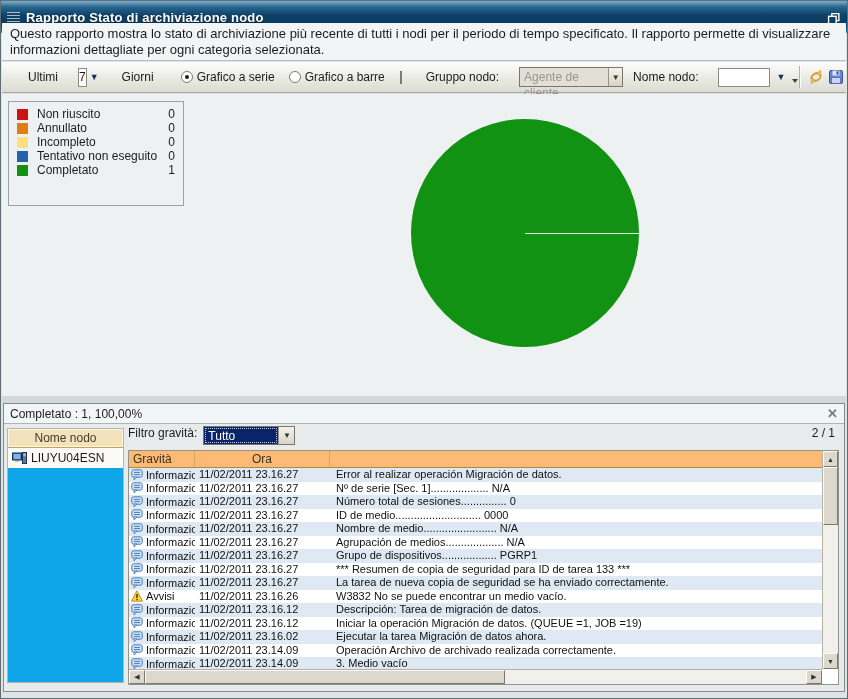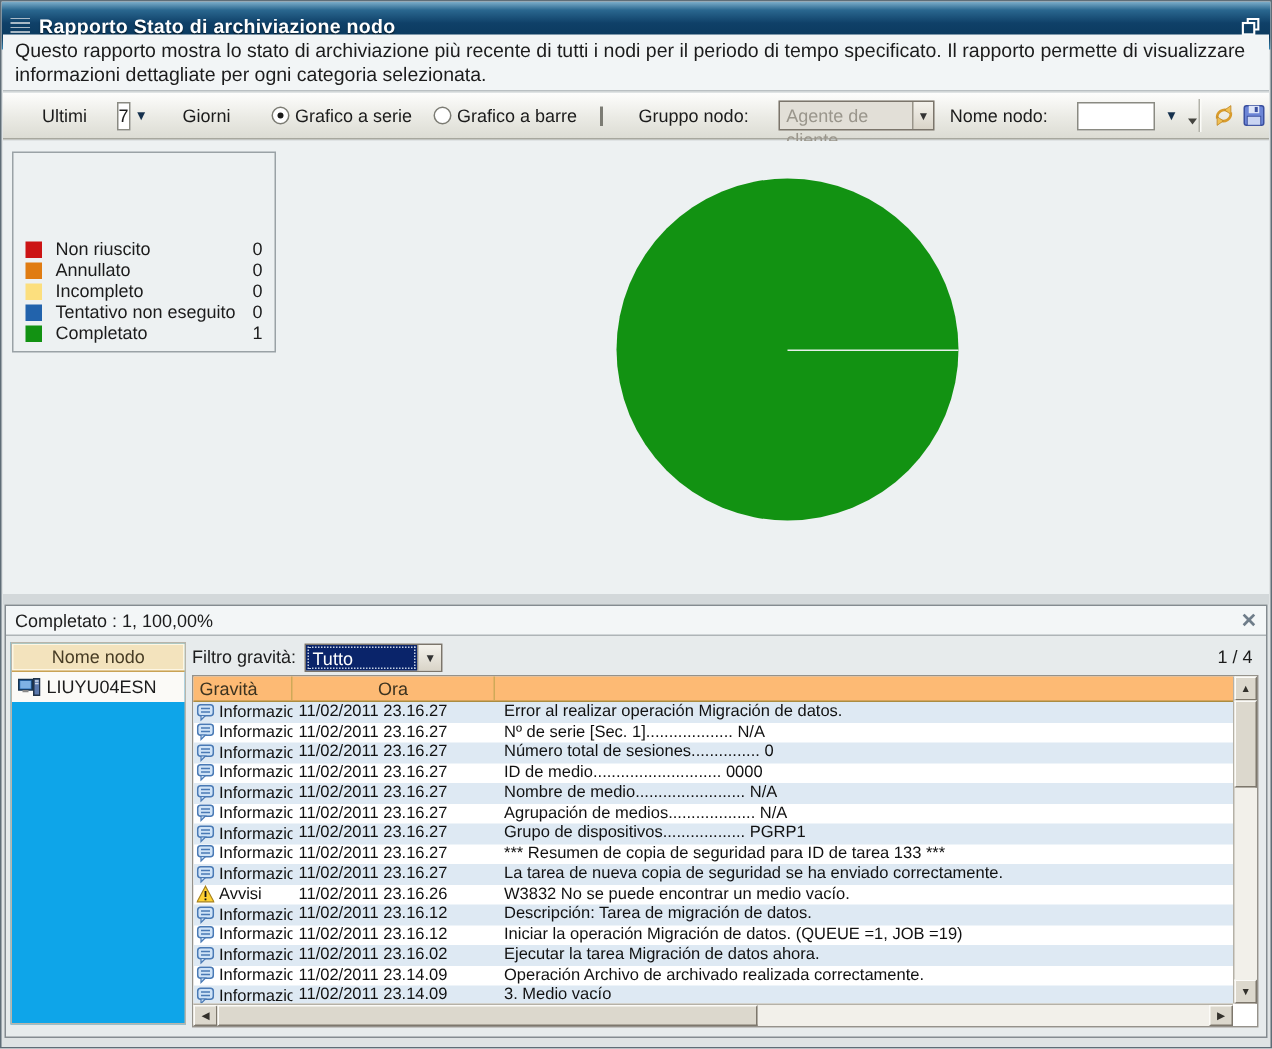--- a/index.html
+++ b/index.html
@@ -45,22 +45,22 @@
   .overflow { width:10px; height:16px; position:relative; margin:0 3px; cursor:pointer; }
   .overflow::before { content:""; position:absolute; top:2px; left:1px; right:1px; height:4px;
     border-top:1px solid #55554f; border-bottom:1px solid #55554f; }
   .overflow::after { content:""; position:absolute; top:10px; left:1px;
     border:3px solid rgba(0,0,0,0); border-top:4px solid #44443f; }
   .tb-icon { width:24px; height:22px; display:flex; align-items:center; justify-content:center;
     margin:0 1px; cursor:pointer; border:1px solid rgba(0,0,0,0); }
 
   
   .chart-area { position:absolute; left:1px; right:1px; top:93px; height:302px; background:#edf1f2; }
-  .legend { position:absolute; left:6px; top:7px; width:176px; height:134px;
-    border:1px solid #9aa2a6; padding:5px 8px; display:flex; flex-direction:column; justify-content:flex-end; }
+  .legend { position:absolute; left:6px; top:7px; width:176px; height:105px;
+    border:1px solid #9aa2a6; padding:5px 8px; display:flex; flex-direction:column; justify-content:flex-start; }
   .legend-item { display:flex; align-items:center; font-size:12px; color:#1c1c1c; cursor:pointer; }
   .legend-swatch { width:11px; height:11px; margin-right:9px; flex:none; }
   .legend-label { flex:1; white-space:nowrap; }
   .legend-value { width:14px; text-align:right; }
   .pie { position:absolute; left:409px; top:25px; width:228px; height:228px; border-radius:50%; background:#129212; }
   .pie-line { position:absolute; left:50%; top:50%; width:114px; height:1px; background:#e6efe9; }
 
   
   .gap { position:absolute; left:1px; right:1px; top:395px; height:7px; background:#d3d8da; }
 
@@ -69,21 +69,21 @@
   .panel-header { position:absolute; left:0; right:0; top:0; height:20px; background:#f3f6f7;
     border-bottom:1px solid #aeb4b7; display:flex; align-items:center; padding:0 6px; font-size:12px; color:#1c1c1c; }
   .close-x { margin-left:auto; color:#6f7d8a; font-weight:bold; font-size:13px; cursor:pointer; line-height:12px; }
 
   .node-col { position:absolute; left:3px; top:24px; width:117px; bottom:8px; background:#0ea5e9; border:1px solid #b9b5aa; }
   .node-col-header { height:19px; background:#f3e3bd; border-bottom:1px solid #c9a254; box-shadow:inset 0 0 0 1px #fdf6e4;
     text-align:center; font-size:12px; line-height:18px; color:#41engl3a28; color:#473c25; cursor:pointer; }
   .node-item { display:flex; align-items:center; padding:3px 2px 3px 4px; font-size:12px; color:#1c1c1c; background:#fbfaf7; cursor:pointer; }
   .node-item svg { margin-right:4px; flex:none; }
 
-  .filter-row { position:absolute; left:124px; right:5px; top:22px; height:24px; display:flex; align-items:center; font-size:12px; color:#1c1c1c; }
+  .filter-row { position:absolute; left:124px; right:5px; top:22px; height:24px; display:flex; align-items:flex-start; font-size:12px; color:#1c1c1c; }
   .filter-row .select { height:19px; }
   .filter-row .sel-val { min-width:74px; }
   .sel-val.hl { background:#0a246a; color:#fff; outline:1px dotted #c4d0e4; outline-offset:-2px; }
   .page-ind { margin-left:auto; font-size:12px; padding-right:4px; }
 
   .grid-wrap { position:absolute; left:124px; right:5px; top:46px; bottom:6px; border:1px solid #95928b; background:#fff; }
   .grid-header { position:absolute; left:0; right:16px; top:0; height:17px; background:#fdba74;
     border-bottom:1px solid #ab8c40; display:flex; font-size:12px; color:#3c3category320; color:#3c3320; }
   .gh-cell { padding:1px 4px; line-height:15px; }
   .gh-sev { width:66px; border-right:1px solid #cfa958; }
@@ -242,21 +242,21 @@
         <span>LIUYU04ESN</span>
       </div>
     </div>
 
     <div class="filter-row">
       <span style="margin-right:6px">Filtro gravità:</span>
       <span class="select">
         <span class="sel-val hl">Tutto</span>
         <span class="sel-btn">▼</span>
       </span>
-      <span class="page-ind">1 / 4</span>
+      <span class="page-ind">2 / 1</span>
     </div>
 
     <div class="grid-wrap">
       <div class="grid-header">
         <span class="gh-cell gh-sev">Gravità</span>
         <span class="gh-cell gh-time">Ora</span>
         <span class="gh-cell gh-msg"></span>
       </div>
 
       <div class="rows-viewport">

